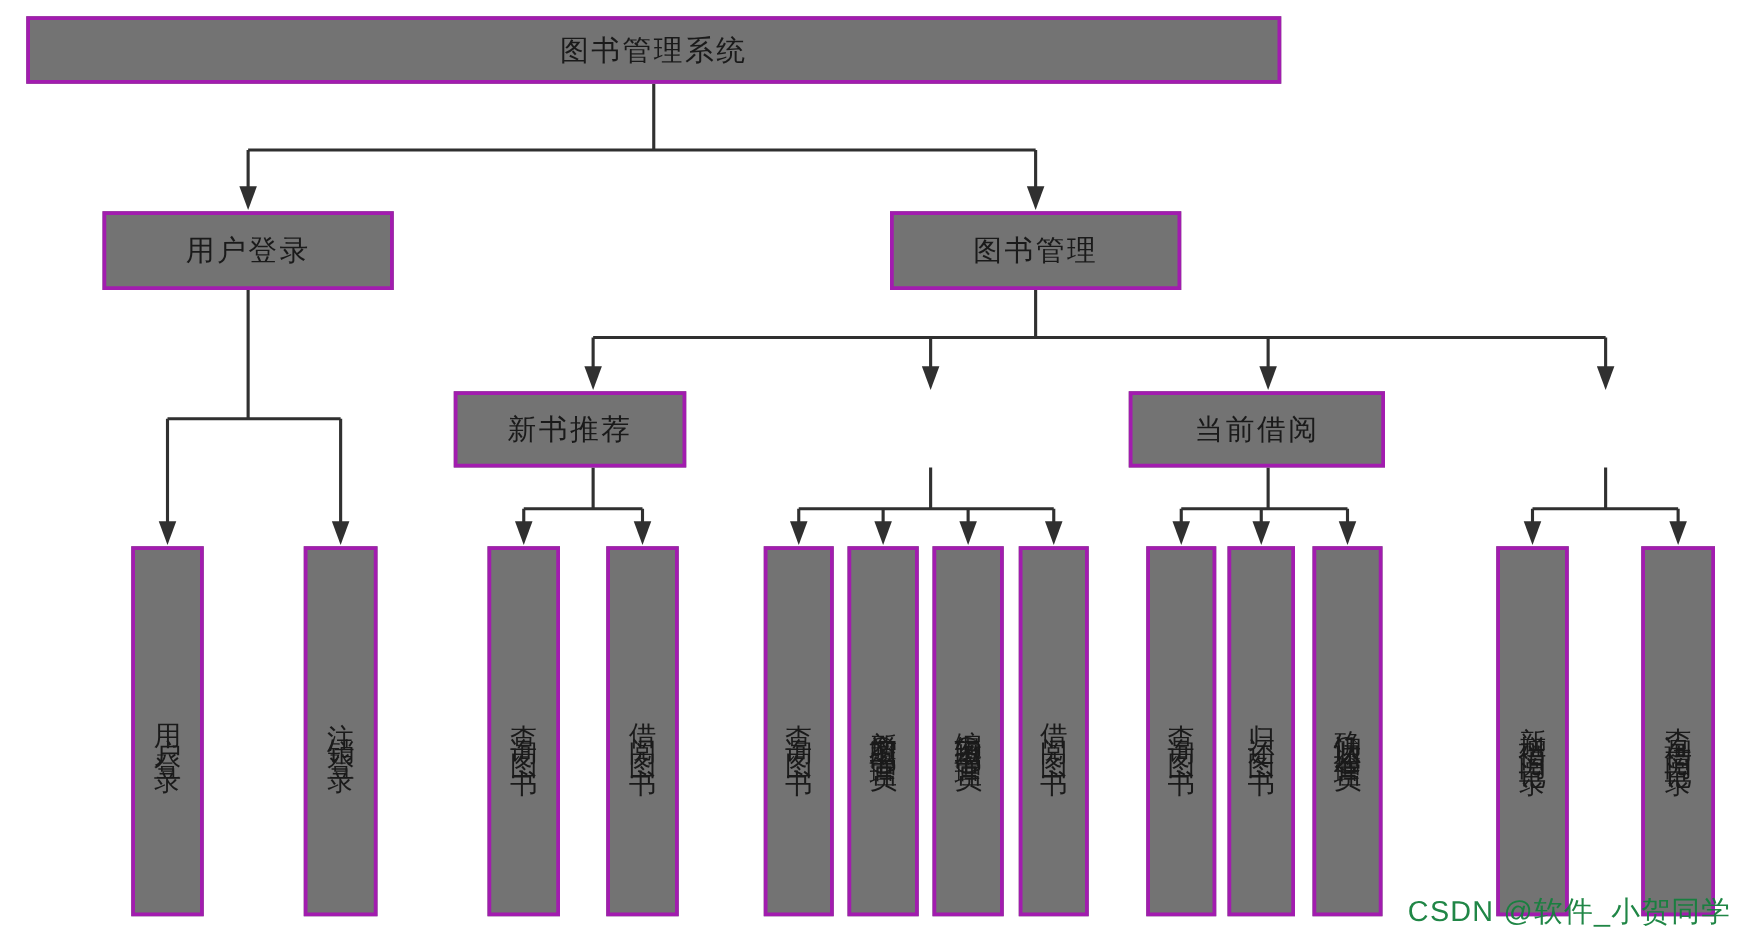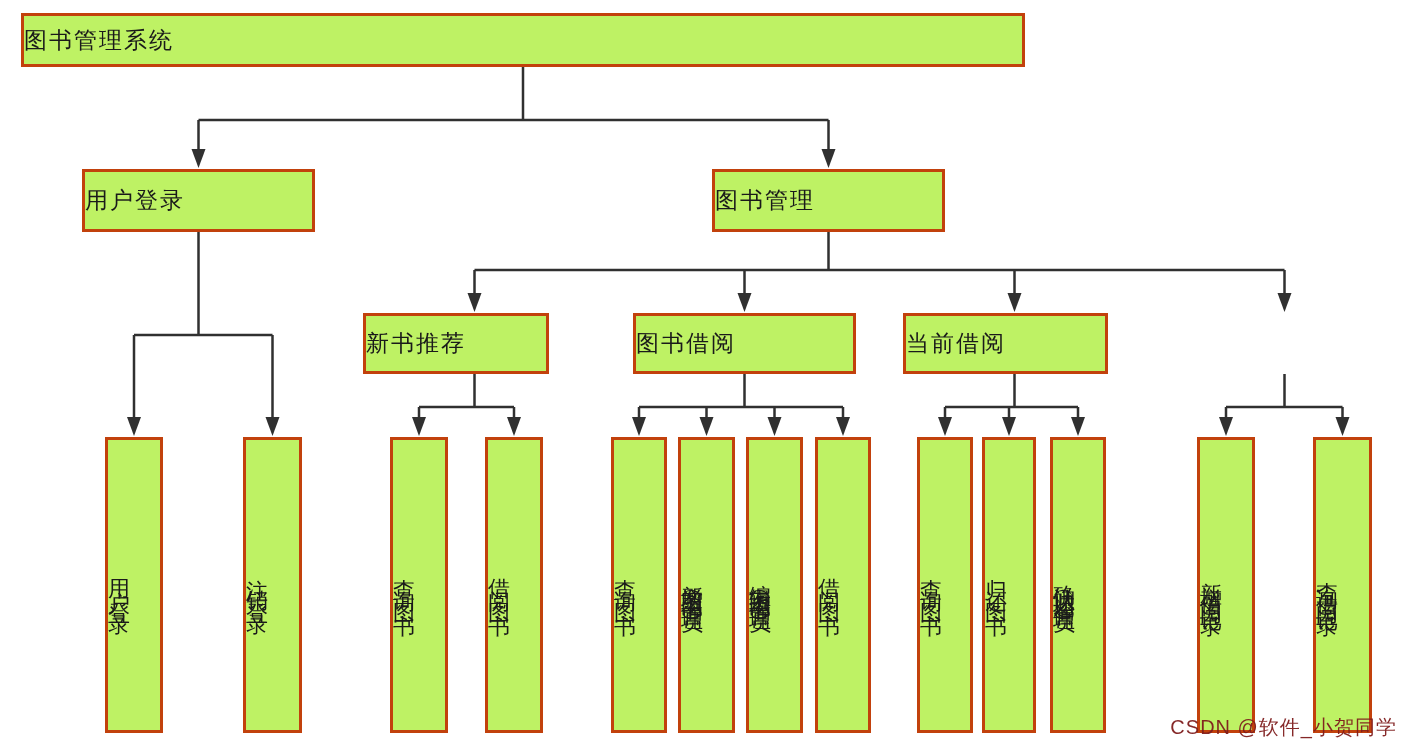--- a/index.html
+++ b/index.html
@@ -9,49 +9,50 @@
     background:#ffffff;
     font-family:"Liberation Sans","DejaVu Sans",sans-serif;
     overflow:hidden;
   }
   #connectors{
     position:absolute;left:0;top:0;width:1405px;height:747px;
     pointer-events:none;
   }
   .node{
     position:absolute;
-    background:#bef264;
-    border:3px solid #c2410c;
+    background:#737373;
+    border:3px solid #a21caf;
     box-sizing:border-box;
     display:flex;
     align-items:center;
+    justify-content:center;
     color:#1a1a1a;
     z-index:2;
   }
   .node.htext span{
     font-size:23px;
     letter-spacing:2px;
     white-space:nowrap;
   }
   .vtext{
     writing-mode:vertical-rl;
     text-orientation:upright;
     font-size:22px;
     line-height:1;
     white-space:nowrap;
   }
   .sp4{letter-spacing:12px;}
   .sp6{letter-spacing:7px;}
   .sp9{letter-spacing:4px;}
   .wm{
     position:absolute;
-    right:8px;
+    right:20px;
     top:714px;
-    font-size:20px;
-    color:#7f1d1d;
+    font-size:23px;
+    color:#15803d;
     letter-spacing:1px;
     z-index:10;
     opacity:.95;
     white-space:nowrap;
   }
   svg path{stroke:#303030;stroke-width:2.5;fill:none;}
   svg polygon{fill:#303030;stroke:none;}
 </style>
 </head>
 <body>
@@ -101,23 +102,20 @@
   <div class="node htext" style="left:82px;top:169px;width:233px;height:63px">
     <span>用户登录</span>
   </div>
   <div class="node htext" style="left:712px;top:169px;width:233px;height:63px">
     <span>图书管理</span>
   </div>
 
   <div class="node htext" style="left:363px;top:313px;width:186px;height:61px">
     <span>新书推荐</span>
   </div>
-  <div class="node htext" style="left:633px;top:313px;width:223px;height:61px">
-    <span>图书借阅</span>
-  </div>
   <div class="node htext" style="left:903px;top:313px;width:205px;height:61px">
     <span>当前借阅</span>
   </div>
 
   <div class="node" style="left:105px;top:437px;width:58px;height:296px">
     <span class="vtext sp4">用户登录</span>
   </div>
   <div class="node" style="left:243px;top:437px;width:59px;height:296px">
     <span class="vtext sp4">注销登录</span>
   </div>

